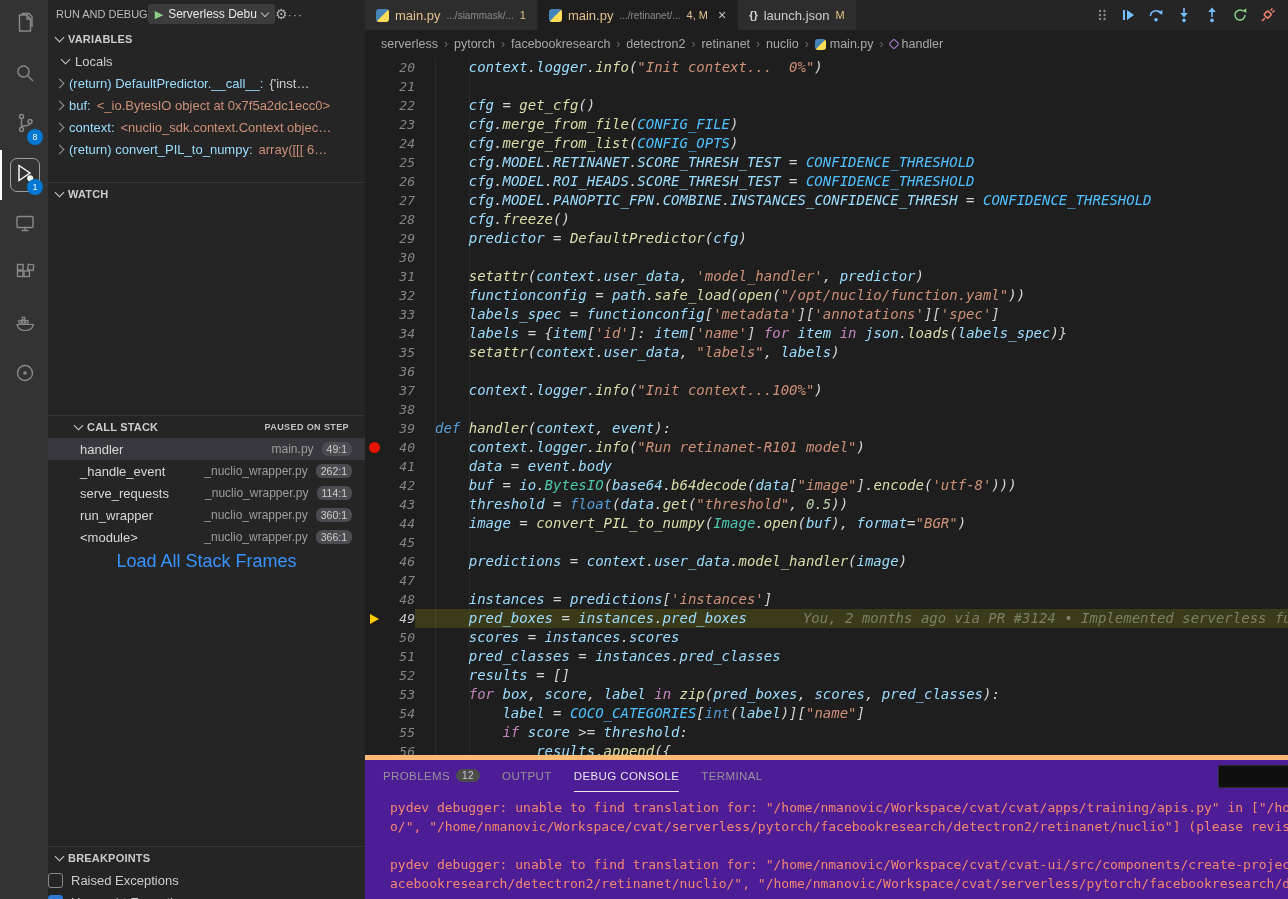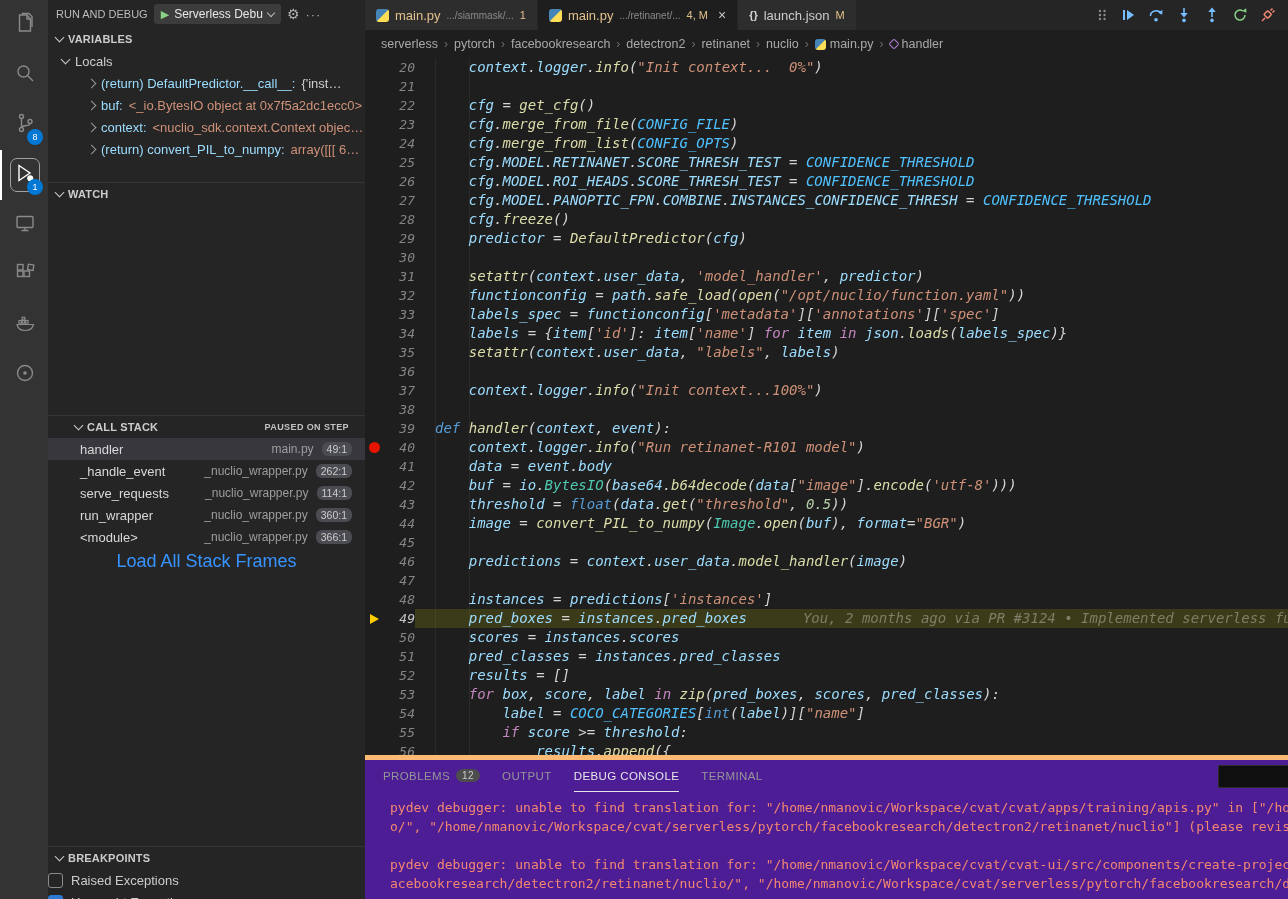--- a/index.html
+++ b/index.html
@@ -10,36 +10,36 @@
   
   .activity-bar { width:48px; background:#333333; flex:none; display:flex; flex-direction:column; align-items:stretch; }
   .ab-item { height:50px; display:flex; align-items:center; justify-content:center; color:#8a8a8a; position:relative; cursor:pointer; border-left:2px solid transparent; }
   .ab-item.active { color:#ffffff; border-left:2px solid #ffffff; }
   .ab-item.active .ab-box { outline:1px solid #a0a0a0; outline-offset:2px; border-radius:4px; }
   .ab-badge { position:absolute; right:5px; bottom:5px; min-width:16px; height:16px; border-radius:8px; background:#0078d4; color:#fff; font-size:9px; display:flex; align-items:center; justify-content:center; padding:0 3px; }
   .ab-badge:empty { display:none; }
 
   
   .sidebar { width:317px; flex:none; background:#252526; display:flex; flex-direction:column; font-size:13px; overflow:hidden; }
-  .side-topbar { height:28px; flex:none; display:flex; align-items:center; gap:6px; padding:0 8px; }
+  .side-topbar { height:28px; flex:none; display:flex; align-items:center; padding:0 8px; }
   .side-title { font-size:11px; color:#bcbcbc; white-space:nowrap; }
   .launch-select { height:20px; background:#3c3c3c; border-radius:3px; display:flex; align-items:center; gap:5px; padding:0 7px; font-size:12px; color:#e8e8e8; cursor:pointer; white-space:nowrap; }
   .play-glyph { color:#89d185; font-size:11px; }
   .dd-chev { width:6px; height:6px; border-right:1px solid #bbb; border-bottom:1px solid #bbb; transform:rotate(45deg); margin-top:-3px; }
   .gear { color:#b0b0b0; font-size:14px; cursor:pointer; }
   .dots { color:#b0b0b0; font-size:13px; letter-spacing:1px; cursor:pointer; }
 
   .section-header { height:22px; flex:none; display:flex; align-items:center; gap:5px; padding:0 8px; font-size:11px; font-weight:bold; color:#cccccc; letter-spacing:.2px; }
   .chev-down { width:7px; height:7px; border-right:1px solid #cccccc; border-bottom:1px solid #cccccc; transform:rotate(45deg); margin-top:-3px; flex:none; }
   .chev-right { width:7px; height:7px; border-right:1px solid #9a9a9a; border-bottom:1px solid #9a9a9a; transform:rotate(-45deg); flex:none; }
   .sect { border-top:1px solid rgba(128,128,128,.18); }
 
   .vars-wrap { height:154px; flex:none; overflow:hidden; }
   .scope-row { height:22px; display:flex; align-items:center; gap:6px; padding-left:14px; cursor:pointer; }
-  .var-row { height:22px; display:flex; align-items:center; gap:6px; padding-left:40px; white-space:nowrap; overflow:hidden; cursor:pointer; }
+  .var-row { height:22px; display:flex; align-items:center; gap:6px; padding-left:8px; white-space:nowrap; overflow:hidden; cursor:pointer; }
   .var-row.dim { opacity:.45;margin-top:29px; }
   .var-name { color:#9cdcfe; flex:none; }
   .var-val-str { color:#ce9178; }
   .var-val-plain { color:#cfcfcf; }
 
   .watch-wrap { height:233px; flex:none; }
   .stack-wrap { flex:none; }
   .stack-header { justify-content:flex-start;margin-left:19px; }
   .paused-pill { margin-left:auto; font-size:9px; font-weight:bold; color:#c3c3c3; letter-spacing:.4px; padding-right:8px; }
   .frame { height:22px; display:flex; align-items:center; padding:0 13px 0 32px; cursor:pointer; white-space:nowrap; }

